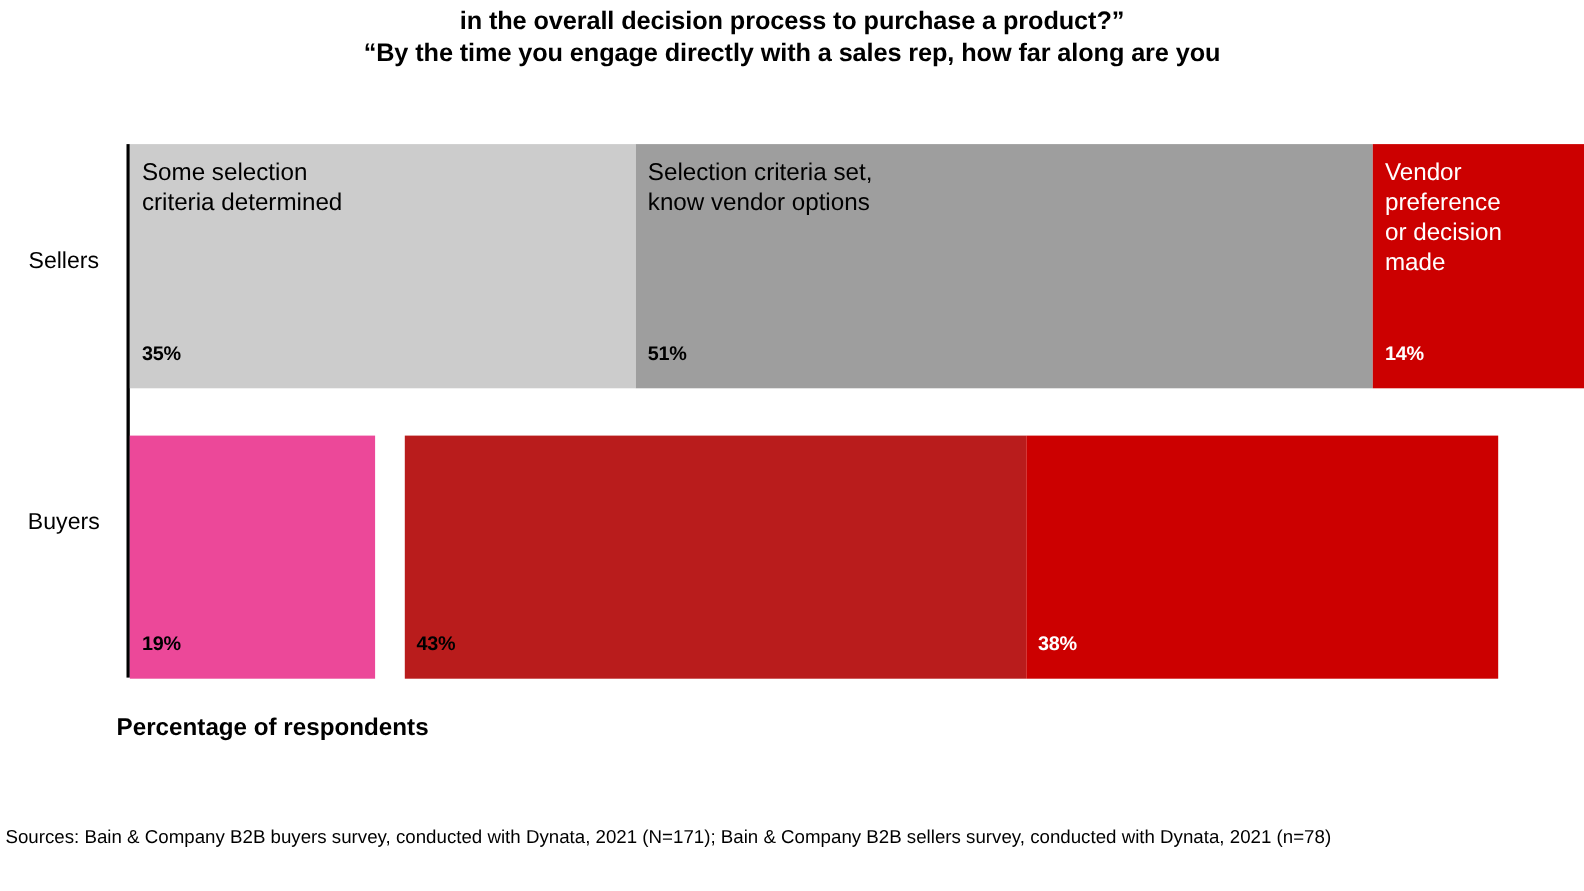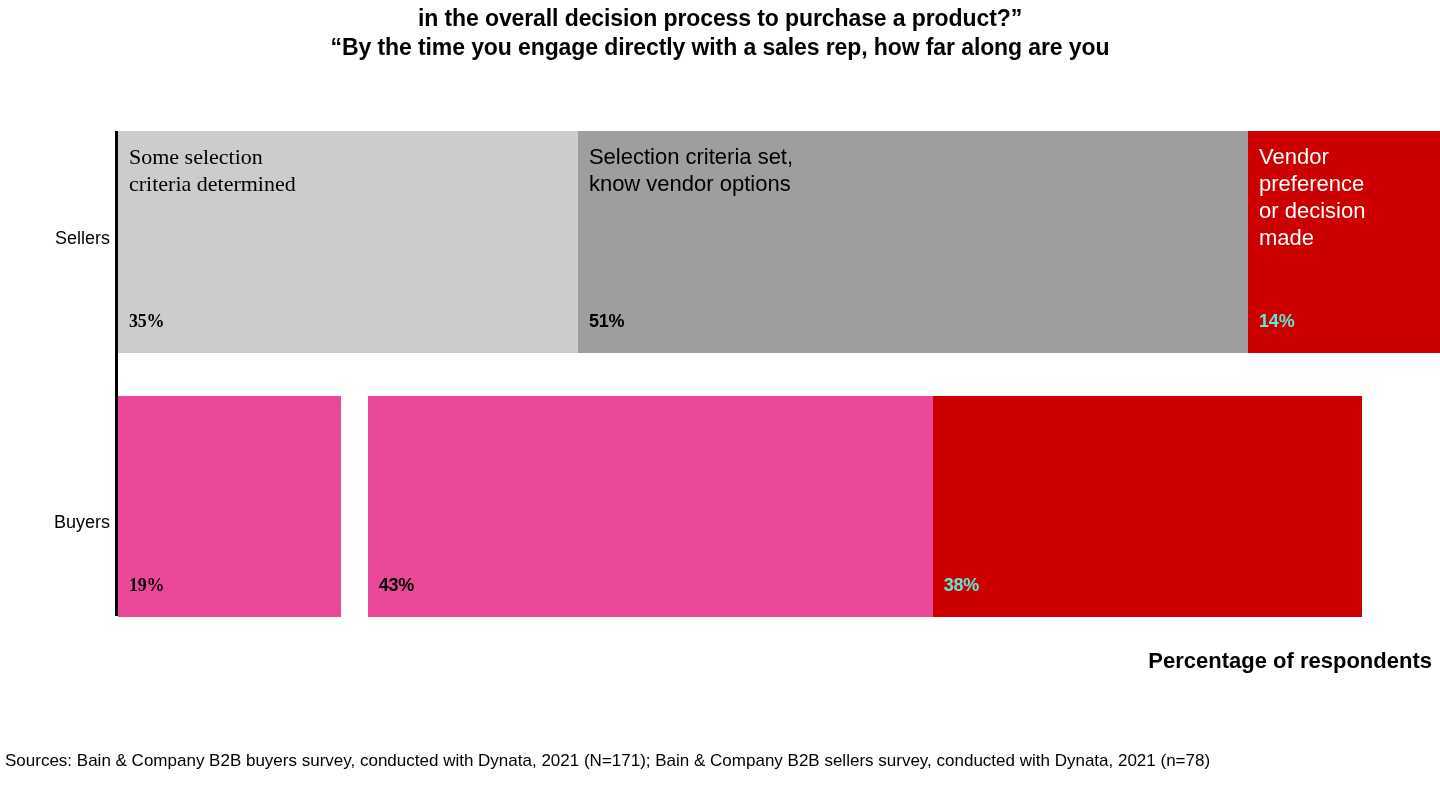--- a/index.html
+++ b/index.html
@@ -48,44 +48,44 @@
     top: 131px;
     width: 3px;
     height: 485px;
     background: #000000;
   }
 
   .cat-label {
     position: absolute;
     left: 6px;
     width: 104px;
-    text-align: right;
-    font-size: 18px;
+    text-align: center;
+    font-size: 21px;
     line-height: 26px;
     color: #000000;
   }
   #cat-label-sellers { top: 225px; }
-  #cat-label-buyers  { top: 509px; }
+  #cat-label-buyers  { top: 462px; }
 
   
   .bar-row {
     position: absolute;
     left: 118px;
     height: 222px;
   }
   #bar-row-sellers { top: 131px; }
   #bar-row-buyers  { top: 396px; height: 221px; }
 
   .segment {
     position: absolute;
     top: 0;
     height: 100%;
     box-sizing: border-box;
   }
-  .seg-light { background: #cccccc; font-family: Liberation Serif, serif; }
+  .seg-light { background: #cccccc; }
   .seg-mid   { background: #9e9e9e; }
   .seg-red   { background: #cc0000; }
 
   .seg-desc {
     position: absolute;
     left: 11px;
     top: 12px;
     right: 6px;
     font-size: 22px;
     line-height: 27px;
@@ -97,29 +97,29 @@
   .seg-value {
     position: absolute;
     left: 11px;
     bottom: 17px;
     font-size: 18px;
     font-weight: bold;
     line-height: 30px;
     color: #000000;
     letter-spacing: -0.2px;
   }
-  .seg-value.on-red { color: #5eead4; }
+  .seg-value.on-red { color: #ffffff; }
 
   
   #x-axis-title {
     position: absolute;
-    left: 118px;
+    left: 106px;
     top: 648px;
     width: 1314px;
-    text-align: right;
+    text-align: left;
     font-size: 22px;
     font-weight: bold;
     line-height: 26px;
   }
 
   
   #source-note {
     position: absolute;
     left: 5px;
     top: 750px;
@@ -162,21 +162,21 @@
 or decision
 made</div>
       <div class="seg-value on-red">14%</div>
     </div>
   </div>
 
   <div class="bar-row" id="bar-row-buyers">
     <div class="segment seg-light" id="buyers-seg-1" style="left: 0px; width: 223px; background: #ec4899;">
       <div class="seg-value">19%</div>
     </div>
-    <div class="segment seg-mid" id="buyers-seg-2" style="left: 249.66px; width: 565.02px; background: #ec4899;">
+    <div class="segment seg-mid" id="buyers-seg-2" style="left: 249.66px; width: 565.02px; background: #b91c1c;">
       <div class="seg-value">43%</div>
     </div>
     <div class="segment seg-red" id="buyers-seg-3" style="left: 814.68px; width: 429px; background: rgb(204, 0, 0);">
       <div class="seg-value on-red">38%</div>
     </div>
   </div>
 
   <div id="x-axis-title">Percentage of respondents</div>
 </div>
 

